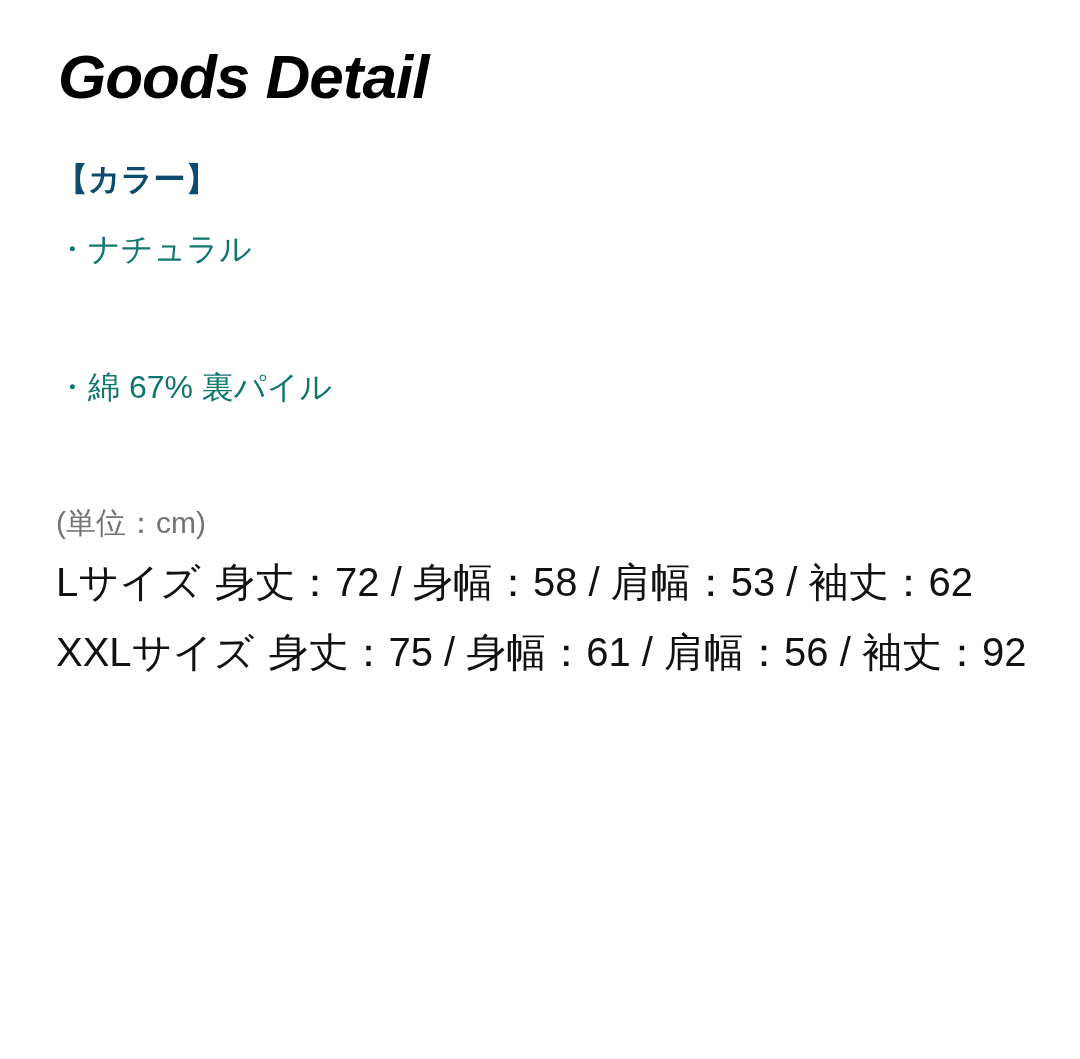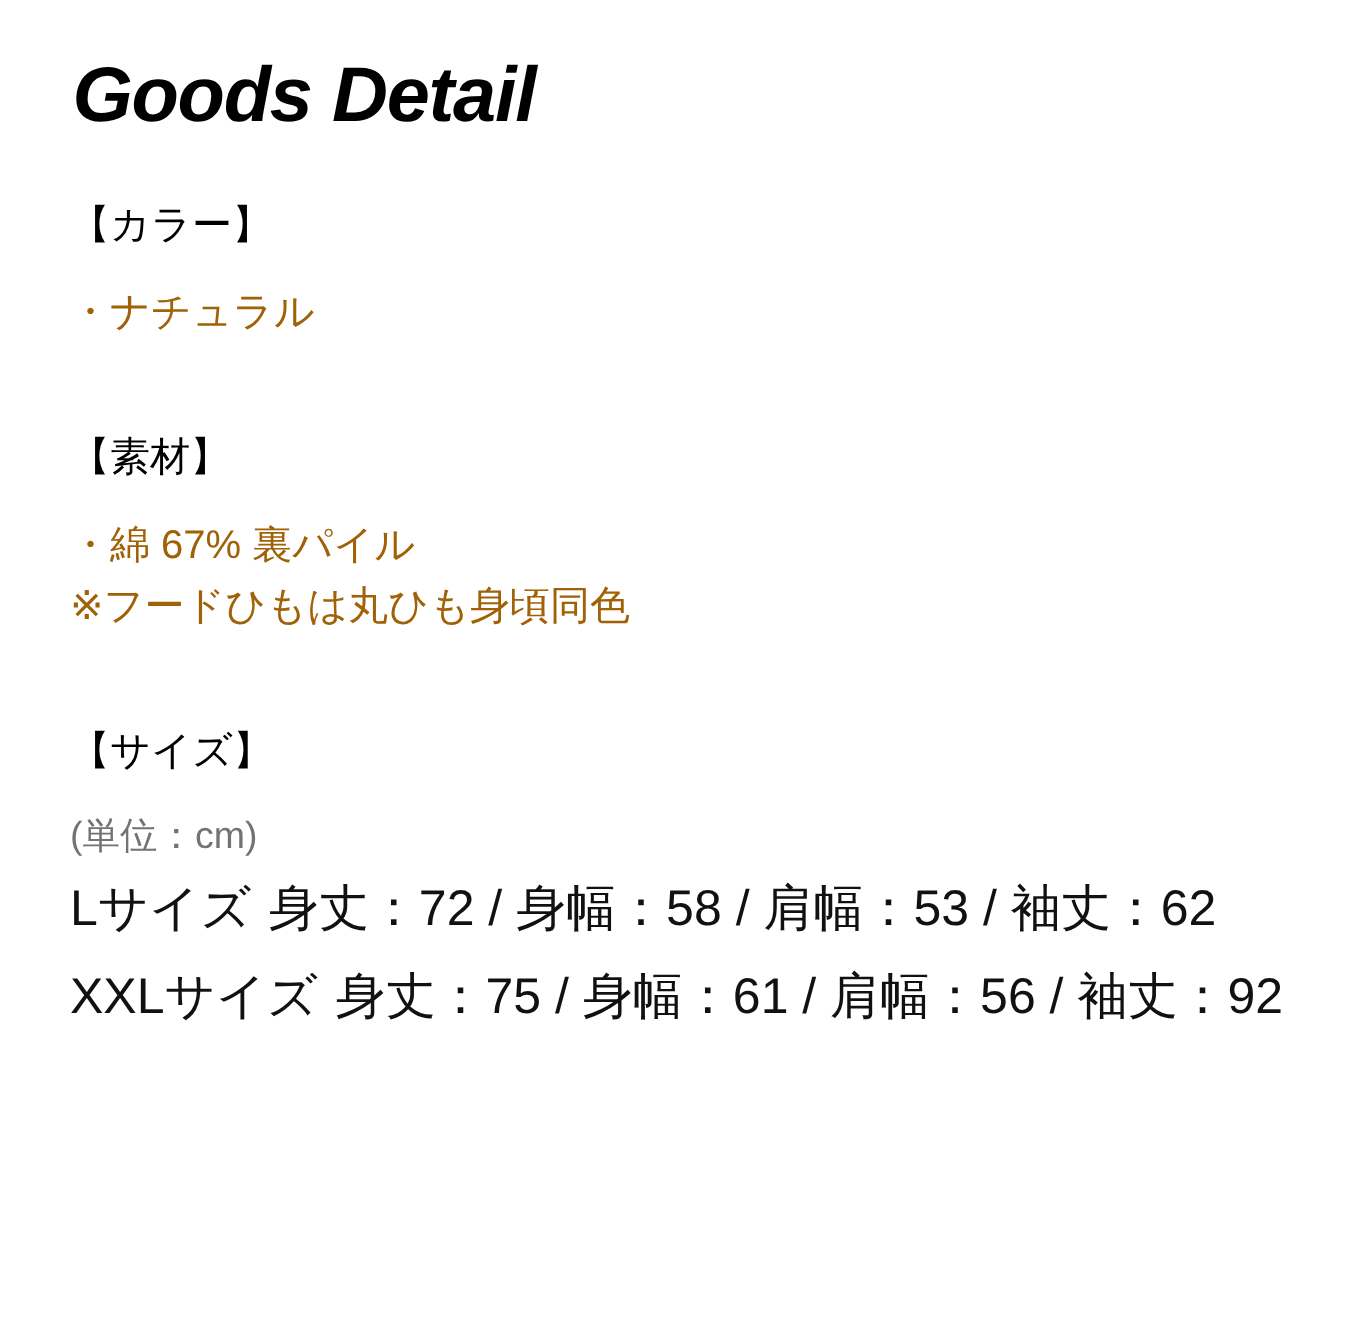--- a/index.html
+++ b/index.html
@@ -39,28 +39,28 @@
     color: #000000;
     margin: 0 0 0 2px;
     white-space: nowrap;
   }
   .section {
     margin-top: 0;
   }
   .section-heading {
     font-size: 32px;
     line-height: 1.5;
-    color: #000000;
-    font-weight: 400;
+    color: #0c4a6e;
+    font-weight: 700;
     white-space: nowrap;
   }
   .line {
     font-size: 32px;
     line-height: 1.55;
-    color: #a16207;
+    color: #0f766e;
     font-weight: 400;
     white-space: nowrap;
   }
   .spacer-sm { height: 22px; }
   .spacer-lg { height: 66px; }
   .gap-title { height: 46px; }
   .size-unit {
     font-size: 30px;
     line-height: 1.55;
     color: #737373;
@@ -89,30 +89,27 @@
 
     <div class="section">
       <div class="section-heading">【カラー】</div>
       <div class="spacer-sm"></div>
       <div class="line">・ナチュラル</div>
     </div>
 
     <div class="spacer-lg"></div>
 
     <div class="section">
-      <div class="section-heading">【素材】</div>
       <div class="spacer-sm"></div>
       <div class="line">・綿 67% 裏パイル</div>
-      <div class="line">※フードひもは丸ひも身頃同色</div>
     </div>
 
     <div class="spacer-lg"></div>
 
     <div class="section">
-      <div class="section-heading">【サイズ】</div>
       <div class="spacer-sm"></div>
       <div class="size-unit">(単位：cm)</div>
 
       <div class="size-row">
         <span class="size-label">Lサイズ</span><span>身丈：72 / 身幅：58 / 肩幅：53 / 袖丈：62</span>
       </div>
 
       <div class="size-row">
         <span class="size-label">XXLサイズ</span><span>身丈：75 / 身幅：61 / 肩幅：56 / 袖丈：92</span>
       </div>

